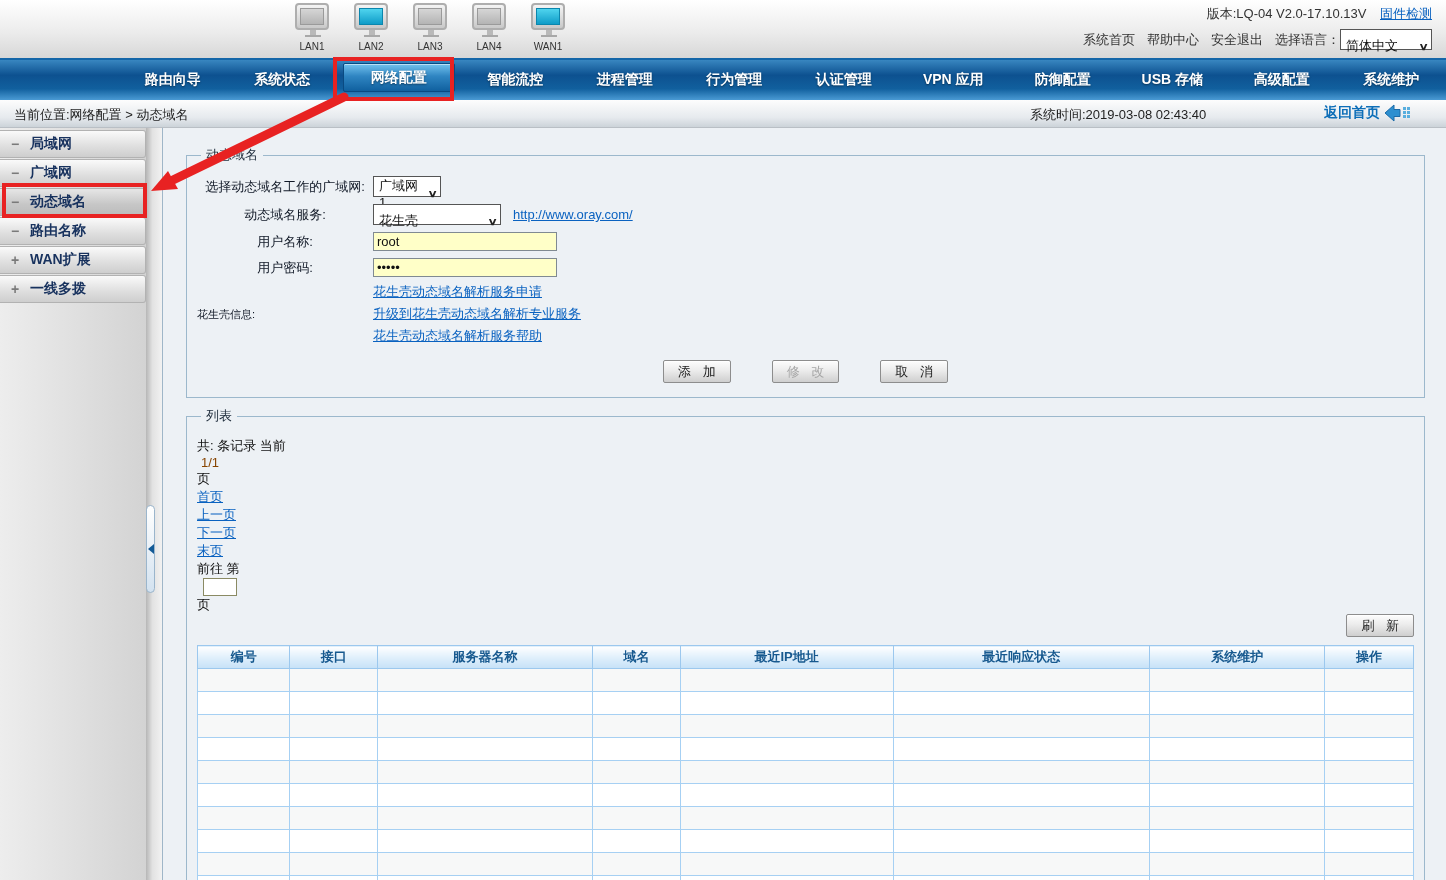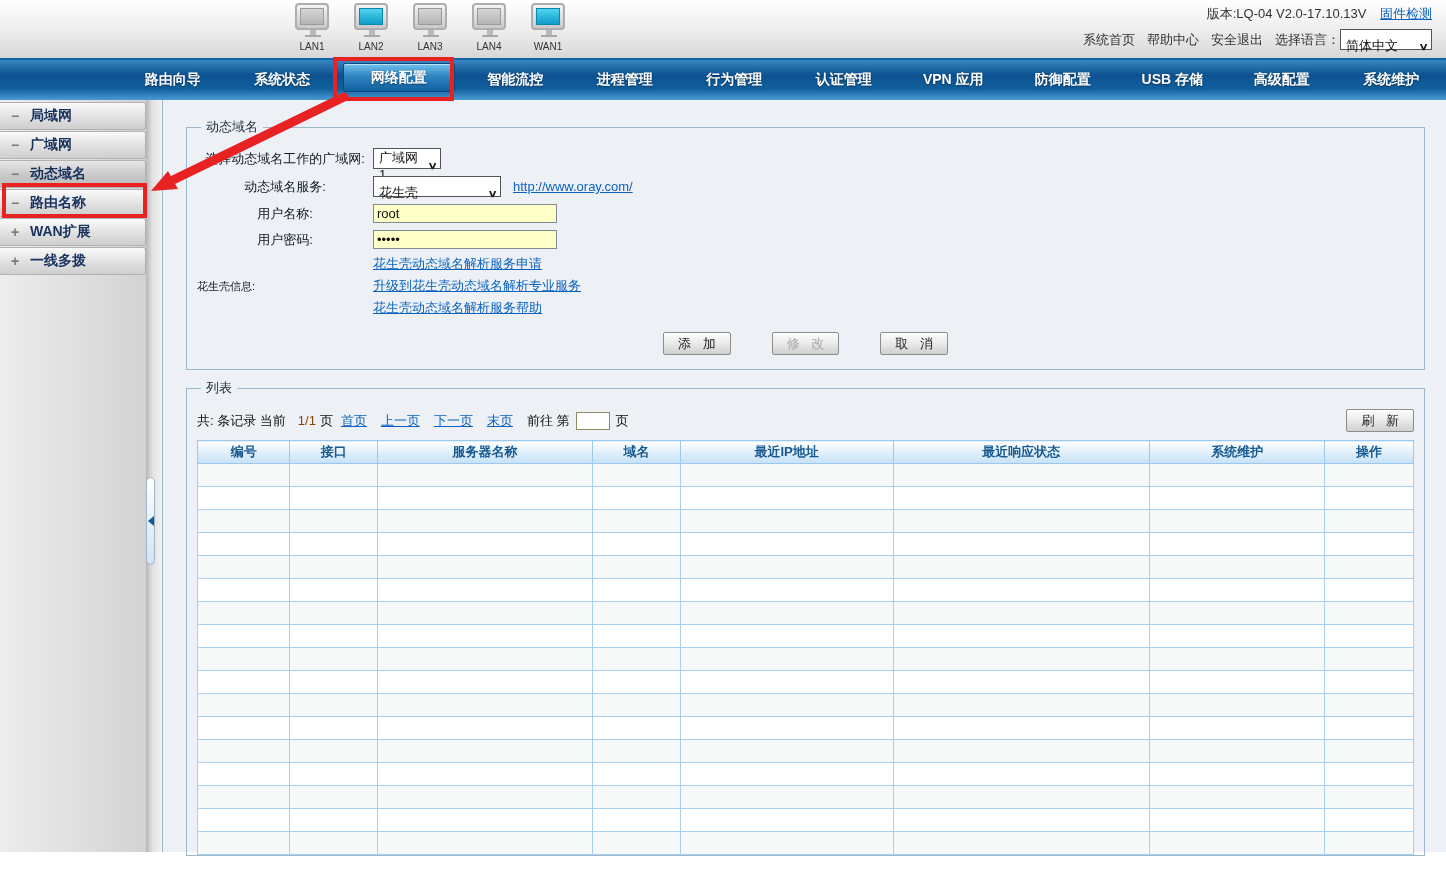--- a/index.html
+++ b/index.html
@@ -76,21 +76,21 @@
   .info-row { display:flex; align-items:center; margin-top:2px; }
   .info-row .flabel { width:176px; font-size:11px; color:#101826; }
   .info-links { display:flex; flex-direction:column; gap:6px; line-height:16px; }
   .btnrow { display:flex; justify-content:center; gap:41px; margin-top:16px; }
   .btn { min-width:62px; height:23px; border:1px solid #8d8d8d; border-radius:2px; font-size:13px; color:#222; letter-spacing:4px; padding:0 10px 0 14px;
     background:linear-gradient(180deg,#fdfdfd 0%,#ececec 45%,#cfcfcf 100%); box-shadow:inset 0 1px 0 #fff; cursor:pointer; font-family:"Liberation Sans", sans-serif; }
   .btn.disabled { color:#a6a6a6; cursor:default; }
 
   
   .list-fieldset { margin-top:9px; padding-bottom:0; }
-  .pagerow { display:flex; align-items:center; font-size:13px; color:#111; margin:4px 0 8px 0; }
+  .pagerow { display:flex; align-items:flex-start; font-size:13px; color:#111; margin:4px 0 8px 0;flex-direction:column; }
   .pagerow .seg { margin-right:8px; }
   .pagerow .pg { color:#884400; margin:0 4px; }
   .pagerow .a { margin-right:14px; }
   .goto-input { width:34px; height:18px; border:1px solid #8a8a63; background:#fff; margin:0 6px; font-size:12px; padding:0 2px; }
   .refresh-wrap { margin-left:auto; }
 
   table.grid { width:100%; border-collapse:collapse; table-layout:fixed; margin-top:2px; }
   table.grid th { height:23px; font-size:13px; font-weight:bold; color:var(--table-head-text);
     background:linear-gradient(180deg,#ffffff 0%,#ddeefb 55%,#c6e1f7 100%); border:1px solid #9cc8ee; }
   table.grid td { height:23px; border:1px solid var(--table-border); background:#fff; }
@@ -180,20 +180,38 @@
     <div class="nav-item">进程管理</div>
     <div class="nav-item">行为管理</div>
     <div class="nav-item">认证管理</div>
     <div class="nav-item">VPN 应用</div>
     <div class="nav-item">防御配置</div>
     <div class="nav-item">USB 存储</div>
     <div class="nav-item">高级配置</div>
     <div class="nav-item">系统维护</div>
   </div>
 
+  <div class="crumbbar">
+    <span class="crumb">当前位置:网络配置 &gt; 动态域名</span>
+    <span class="systime">系统时间:2019-03-08 02:43:40</span>
+    <a class="homelink">
+      <span class="txt">返回首页</span>
+      <svg class="home-icon" width="28" height="18" viewBox="0 0 28 18">
+        <polygon points="1,9 10,1 10,5.5 16,5.5 16,12.5 10,12.5 10,17" fill="#2d8fd0" stroke="#1a6aa8" stroke-width="1"></polygon>
+        <g fill="#58aede">
+          <rect x="19" y="3" width="3" height="3"></rect>
+            <rect x="23" y="3" width="3" height="3"></rect>
+          <rect x="19" y="7" width="3" height="3"></rect>
+            <rect x="23" y="7" width="3" height="3"></rect>
+          <rect x="19" y="11" width="3" height="3"></rect>
+            <rect x="23" y="11" width="3" height="3"></rect>
+        </g>
+      </svg>
+    </a>
+  </div>
 
   <div class="bodyrow">
     <div class="sidebar">
       <div class="side-item">
         <span class="exp">−</span>
         <span class="lbl">局域网</span>
       </div>
       <div class="side-item">
         <span class="exp">−</span>
         <span class="lbl">广域网</span>

